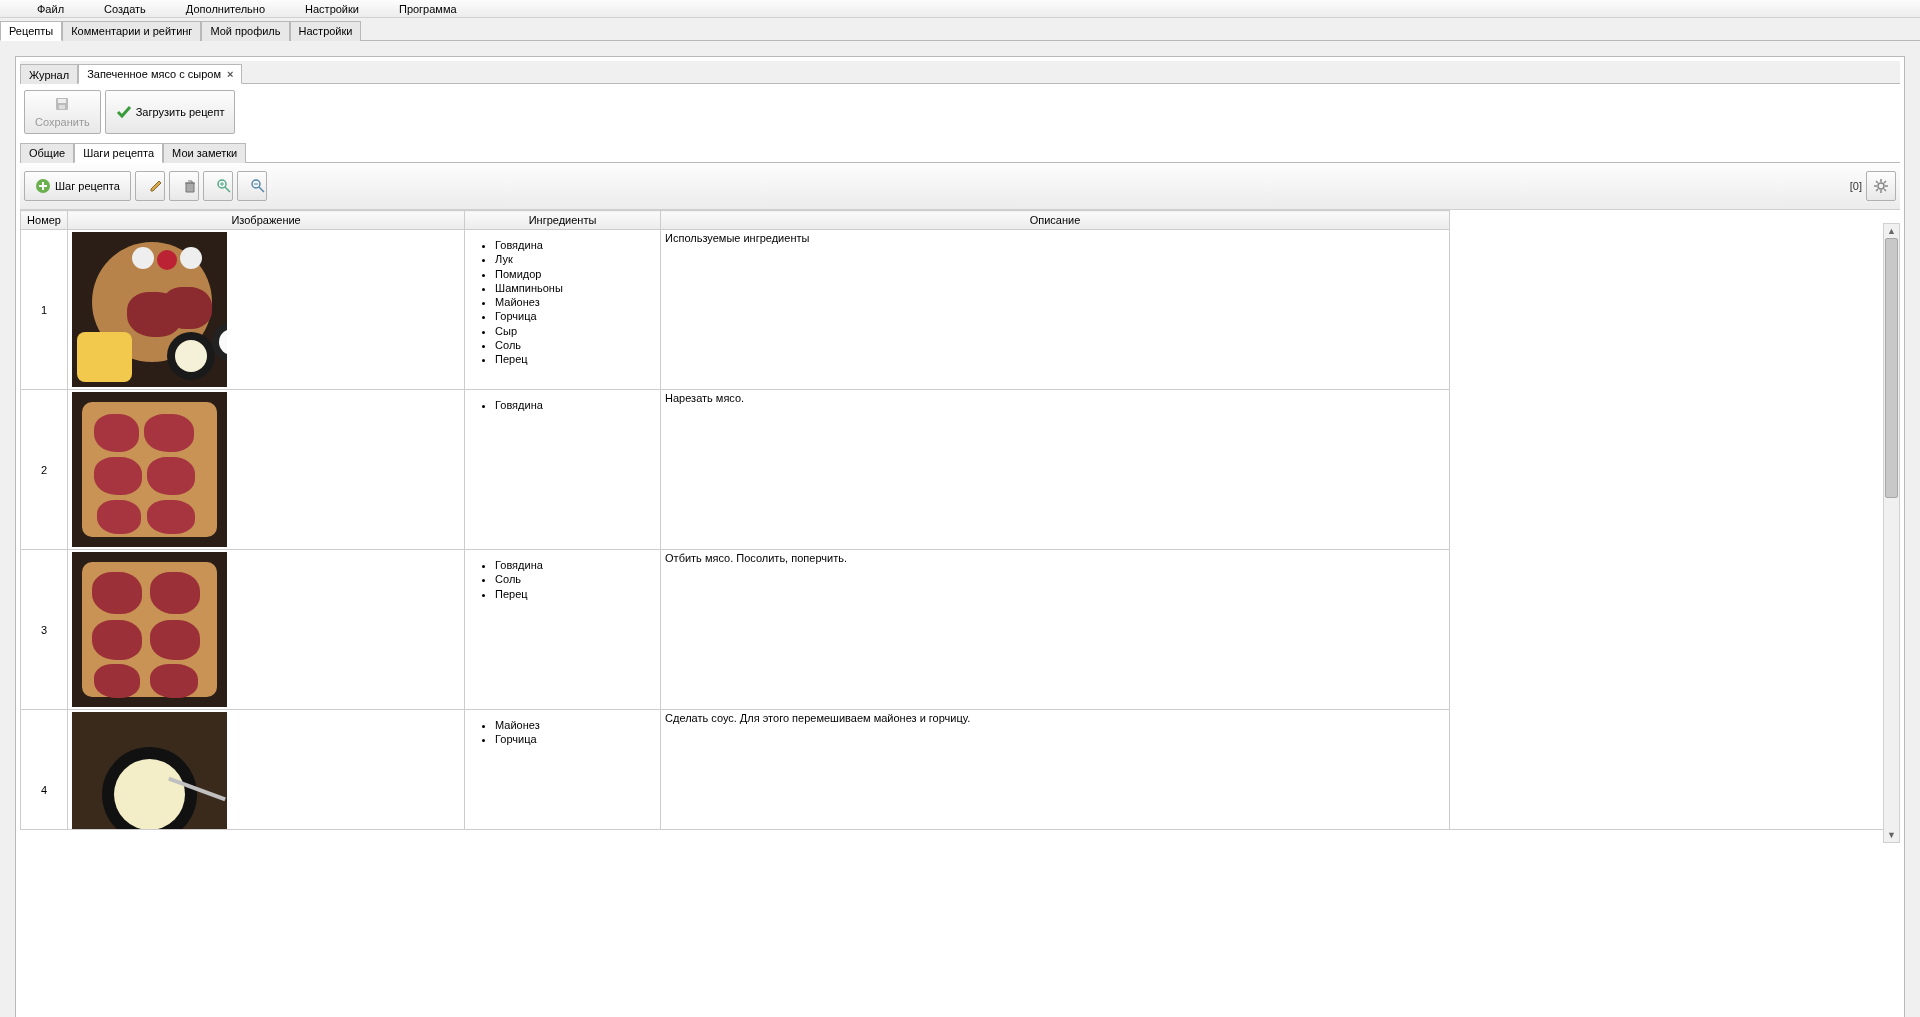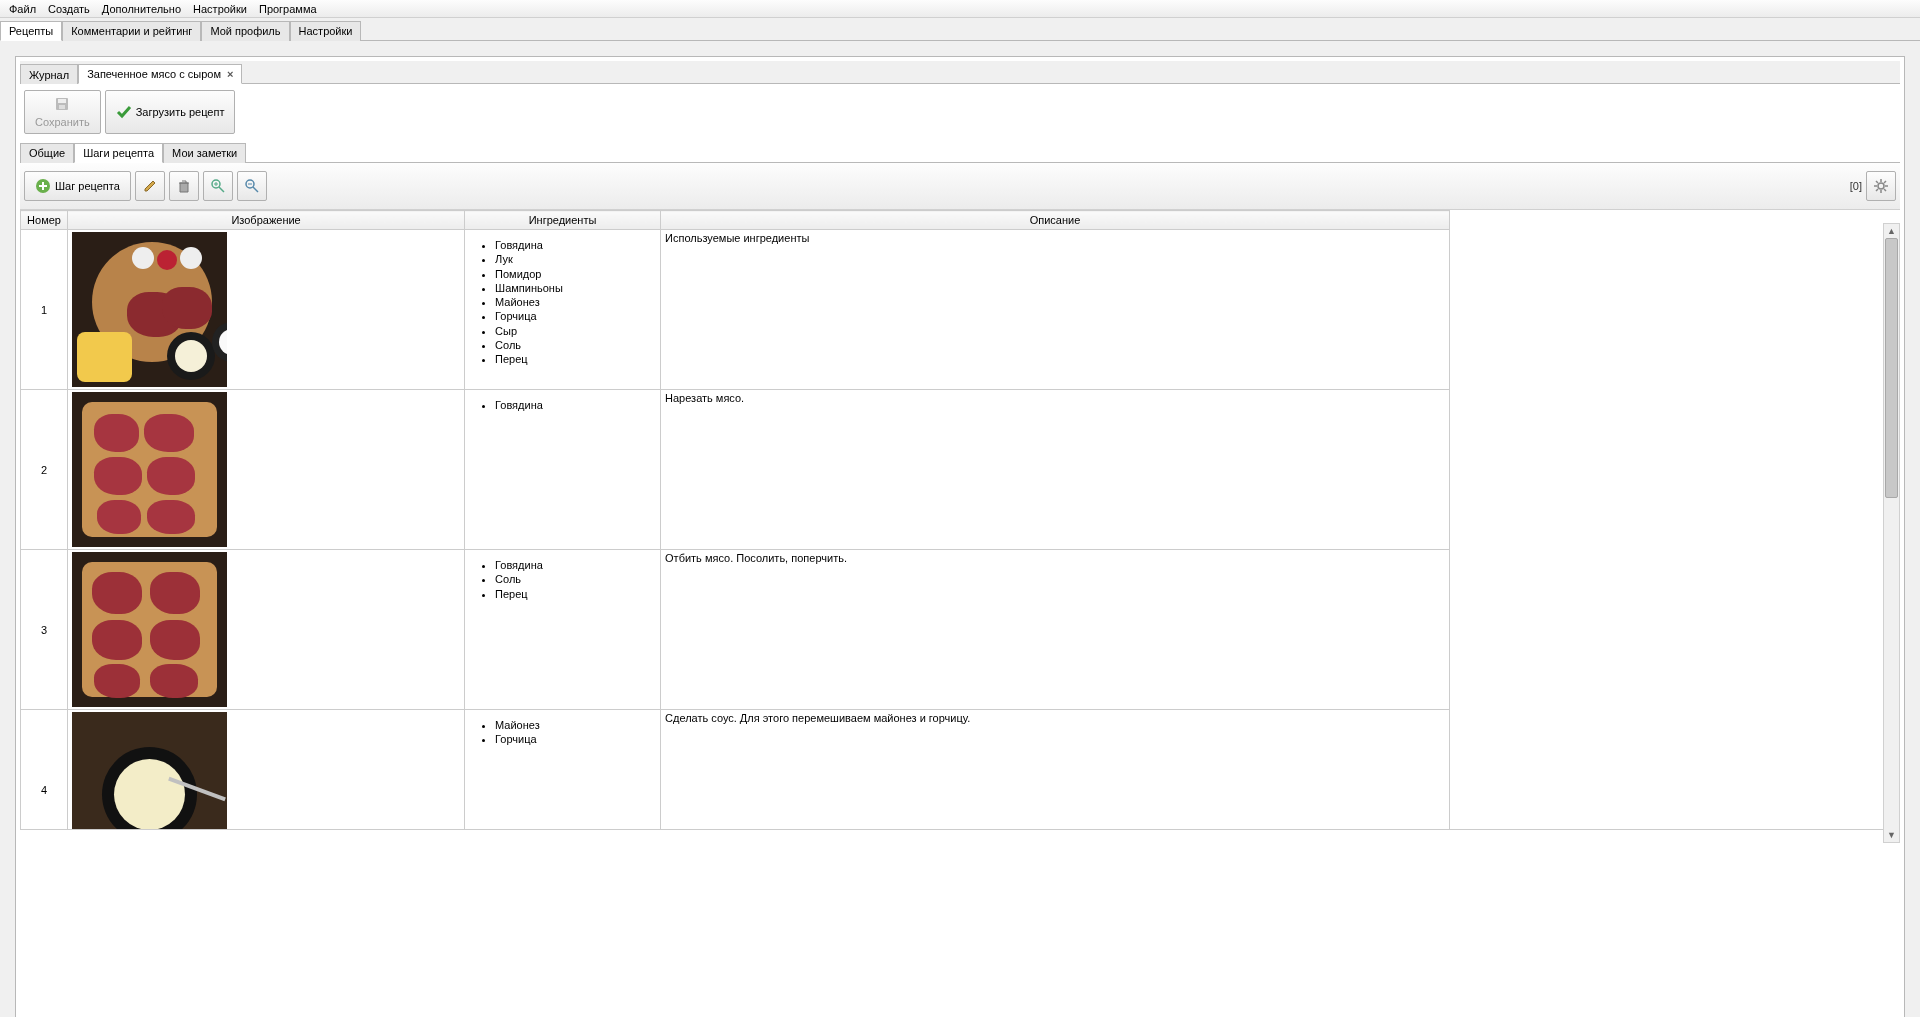--- a/index.html
+++ b/index.html
@@ -1,20 +1,20 @@
 <!DOCTYPE html>
 <html><head>
 <meta charset="utf-8">
 <style>
 * { box-sizing: border-box; margin: 0; padding: 0; }
 body { font-family: Tahoma, Arial, sans-serif; font-size: 11px; background: #f0f0f0; color: #000; overflow: hidden; width: 1920px; height: 1017px; }
 
 
 .menu-bar { background: linear-gradient(#fdfdfd, #ececec); height: 18px; display: flex; align-items: center; padding: 0 3px; border-bottom: 1px solid #d0d0d0; }
-.menu-item { padding: 1px 6px; cursor: pointer; }
+.menu-item { padding: 1px 6px; cursor: pointer; margin-left: 28px; }
 
 
 .main-tabs { display: flex; background: #f0f0f0; border-bottom: 1px solid #b8b8b8; padding-top: 2px; }
 .main-tab { padding: 3px 8px; border: 1px solid #b8b8b8; border-bottom: none; background: #e8e8e8; margin-right: 0; position: relative; top: 1px; cursor: pointer; font-size: 11px; }
 .main-tab.active { background: #fff; border-bottom: 1px solid #fff; top: 1px; z-index: 2; }
 
 
 .sub-tabs { display: flex; background: #f0f0f0; border-bottom: 1px solid #b8b8b8; padding-top: 2px; margin-top: 0; }
 .sub-tab { padding: 3px 8px; border: 1px solid #b8b8b8; border-bottom: none; background: #e8e8e8; position: relative; top: 1px; cursor: pointer; font-size: 11px; display: flex; align-items: center; }
 .sub-tab.active { background: #fff; border-bottom: 1px solid #fff; z-index: 2; }
@@ -29,21 +29,21 @@
 .tb-btn.disabled { color: #999; cursor: default; flex-direction: column; }
 
 
 .recipe-tabs { display: flex; border-bottom: 1px solid #b8b8b8; margin-top: 2px; }
 .recipe-tab { padding: 3px 8px; border: 1px solid #b8b8b8; border-bottom: none; background: #e8e8e8; position: relative; top: 1px; cursor: pointer; font-size: 11px; }
 .recipe-tab.active { background: #fff; border-bottom: 1px solid #fff; z-index: 2; }
 
 
 .action-area { display: flex; justify-content: space-between; align-items: center; padding: 8px 4px; background: linear-gradient(#fdfdfd,#ececec); border-bottom: 1px solid #d0d0d0; }
 .action-left { display: flex; gap: 4px; align-items: center; }
-.abtn { width: 30px; height: 30px; border: 1px solid #b0b0b0; background: linear-gradient(#fdfdfd,#e8e8e8); cursor: pointer; display: flex; align-items: center; justify-content: center; border-radius: 2px; }
+.abtn { width: 30px; height: 30px; border: 1px solid #b0b0b0; background: linear-gradient(#fdfdfd,#e8e8e8); cursor: pointer; display: flex; align-items: center; justify-content: flex-end; border-radius: 2px; }
 .abtn.big { width: auto; padding: 0 10px; gap: 4px; font-size: 11px; }
 .action-right { display: flex; align-items:center; gap:4px; }
 .gear-btn { width:30px; height:30px; border:1px solid #b0b0b0; background:linear-gradient(#fdfdfd,#e8e8e8); display:flex; align-items:center; justify-content:center; border-radius:2px; cursor:pointer;}
 .counter { font-size:11px; color:#333; }
 
 
 .table-wrap { position: relative; height: 620px; overflow: hidden; border-bottom: 1px solid #ccc; }
 .steps-table { width: 1430px; border-collapse: collapse; }
 .steps-table th { background: linear-gradient(#fafafa,#ececec); border: 1px solid #ccc; text-align: center; padding: 3px 6px; font-weight: normal; font-size: 11px; }
 .steps-table td { border: 1px solid #ccc; vertical-align: top; padding: 2px 4px; font-size: 11px; }

